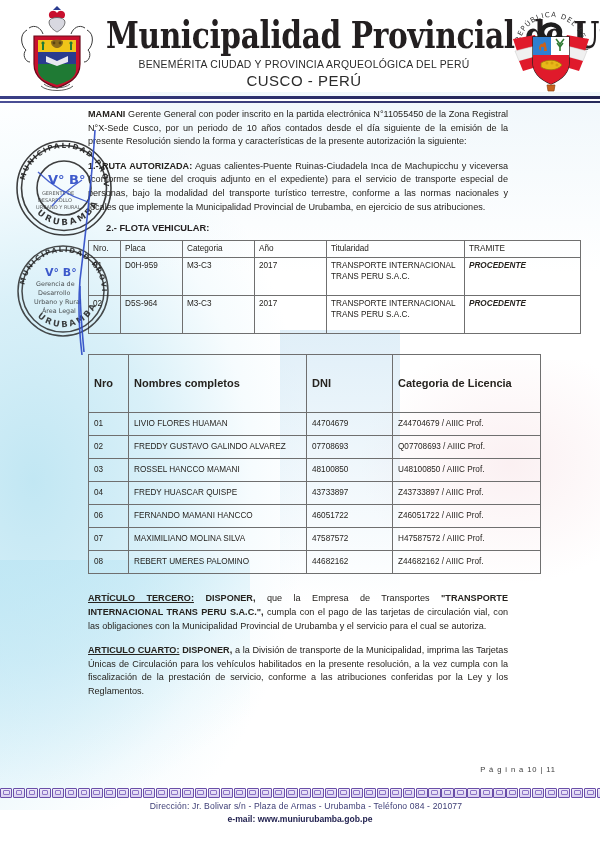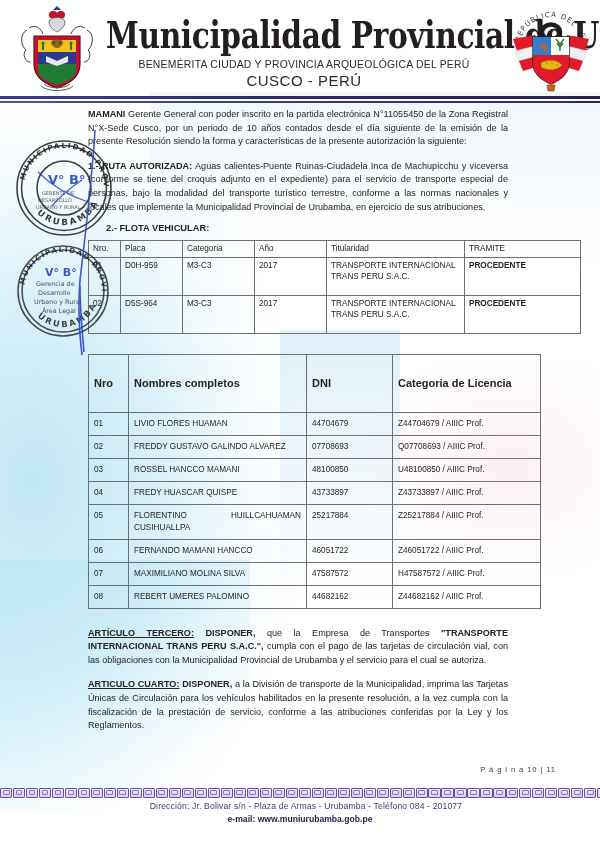--- a/index.html
+++ b/index.html
@@ -98,21 +98,21 @@
     background:transparent;
   }
   
   .tbl-fleet{margin-bottom:20px;}
   .tbl-fleet col.c0{width:32px;}
   .tbl-fleet col.c1{width:62px;}
   .tbl-fleet col.c2{width:72px;}
   .tbl-fleet col.c3{width:72px;}
   .tbl-fleet col.c4{width:138px;}
   .tbl-fleet col.c5{width:116px;}
-  .tbl-fleet td.tramite{font-weight:700;}
+  .tbl-fleet td.tramite{font-weight:700;font-style:italic;}
   .tbl-fleet tbody td{height:33px;}
 
   
   .tbl-drv{margin-bottom:18px;}
   .tbl-drv col.d0{width:40px;}
   .tbl-drv col.d1{width:178px;}
   .tbl-drv col.d2{width:86px;}
   .tbl-drv col.d3{width:148px;}
   .tbl-drv thead td{font-weight:700;font-size:11px;padding:23px 5px;}
   .tbl-drv tbody td{padding:5px 5px;height:12px;}
@@ -332,26 +332,20 @@
           <td>03</td>
           <td class="name">ROSSEL HANCCO MAMANI</td>
           <td>48100850</td>
           <td>U48100850 / AIIIC Prof.</td>
         </tr>
         <tr class="single">
           <td>04</td>
           <td class="name">FREDY HUASCAR QUISPE</td>
           <td>43733897</td>
           <td>Z43733897 / AIIIC Prof.</td>
-        </tr>
-        <tr>
-          <td>05</td>
-          <td class="name">FLORENTINO HUILLCAHUAMAN CUSIHUALLPA</td>
-          <td>25217884</td>
-          <td>Z25217884 / AIIIC Prof.</td>
         </tr>
         <tr class="single">
           <td>06</td>
           <td class="name">FERNANDO MAMANI HANCCO</td>
           <td>46051722</td>
           <td>Z46051722 / AIIIC Prof.</td>
         </tr>
         <tr class="single">
           <td>07</td>
           <td class="name">MAXIMILIANO MOLINA SILVA</td>

